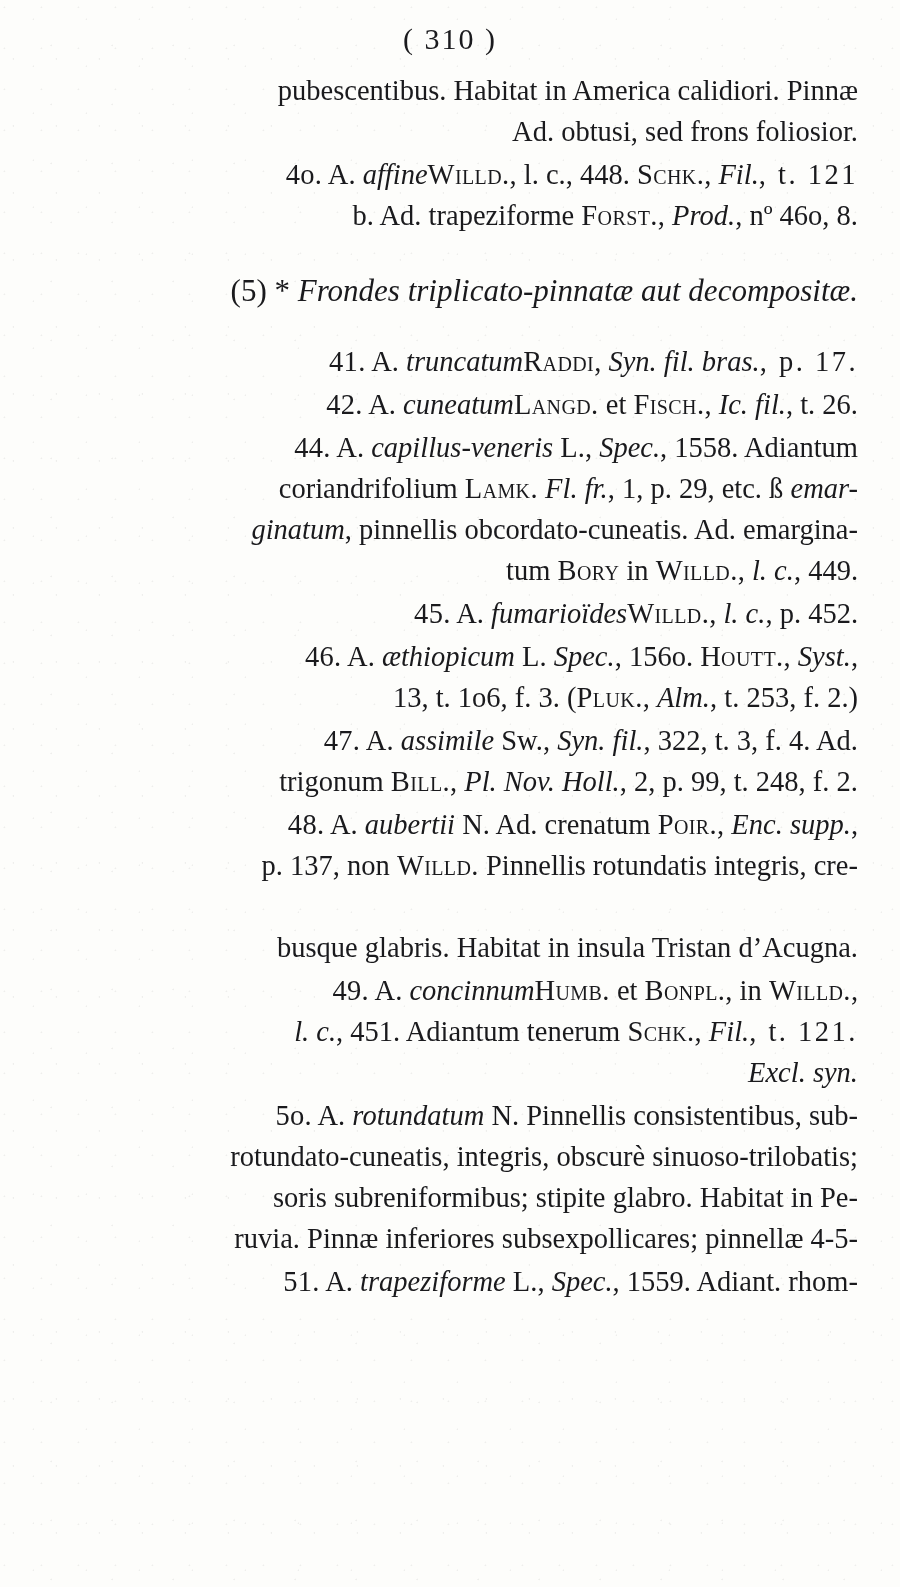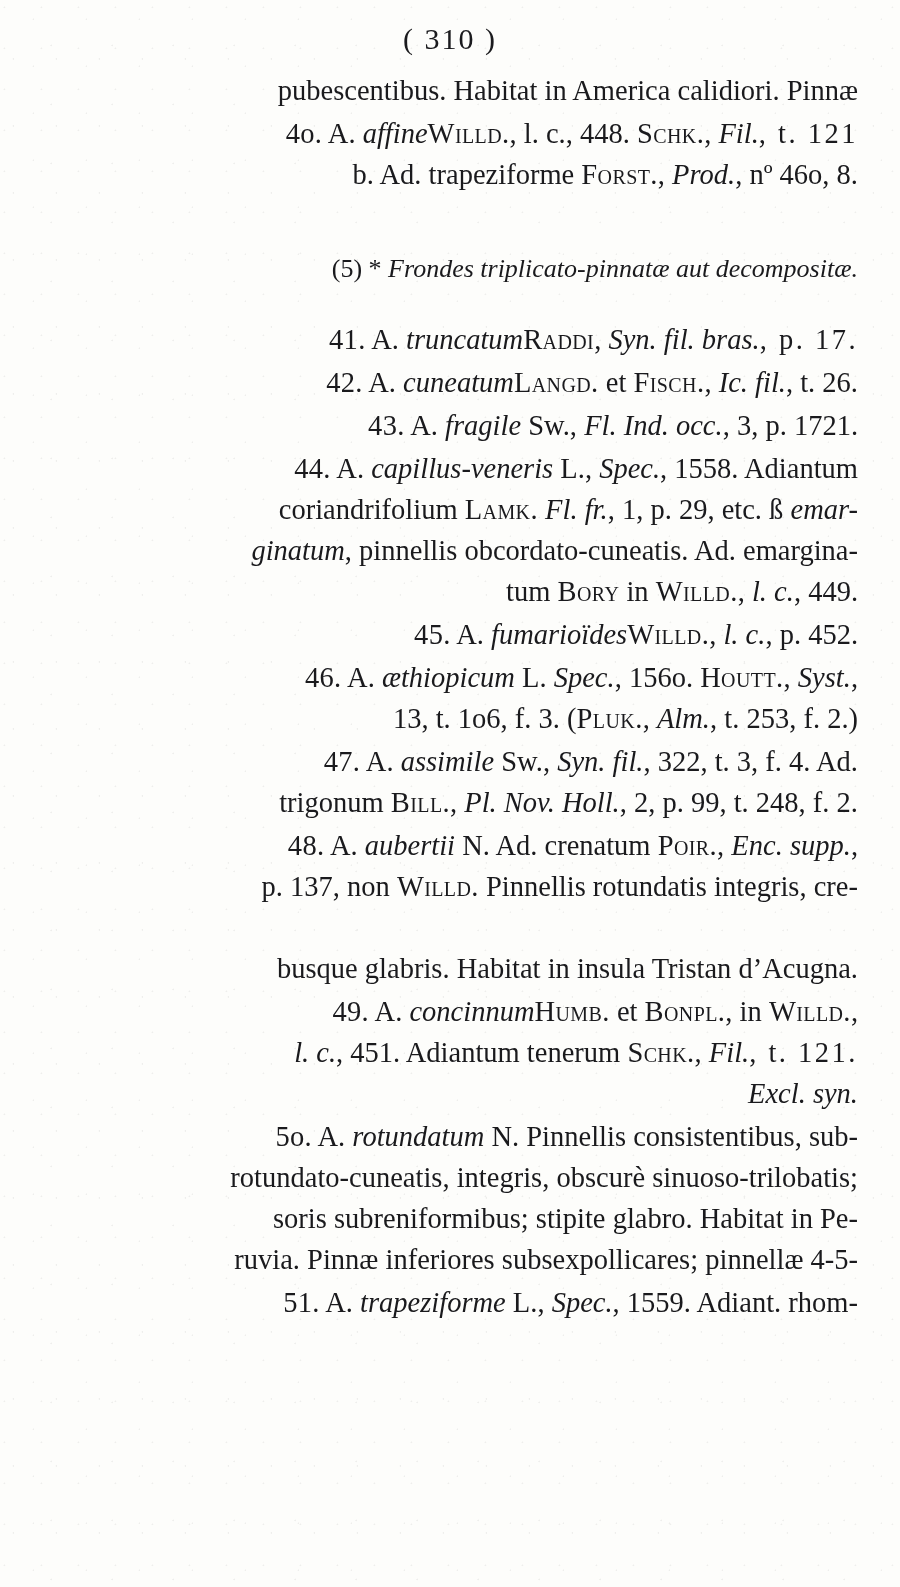--- a/index.html
+++ b/index.html
@@ -45,23 +45,23 @@
   p.indent {
     text-indent: 36px;
   }
   .it { font-style: italic; }
   .sc {
     font-variant: small-caps;
     letter-spacing: 0.4px;
   }
   .sec-head {
     text-indent: 36px;
-    margin-top: 53px;
+    margin-top: 34px;
     margin-bottom: 30px;
-    font-size: 26px;
+    font-size: 31px;
   }
   .sec-head .it { font-style: italic; }
   .entry { margin-top: 2px; }
   .numeral { letter-spacing: 0.3px; }
   .spaced { letter-spacing: 2.5px; font-family: Liberation Serif, serif; }
   .noise {
     pointer-events: none;
     position: absolute;
     left: 0; top: 0;
     width: 900px; height: 1587px;
@@ -78,20 +78,21 @@
 <body>
 
 <div class="page">
 
   <div class="page-number">( 310 )</div>
 
   <div class="body-text">
 
     <p>
       <span>pubescentibus. Habitat in America calidiori. Pinnæ</span><br>
+      <span>Ad. obtusi, sed frons foliosior.</span>
     </p>
 
     <p class="indent entry">
       <span class="numeral">4o.</span>
       <span>A. </span><span class="it">affine</span><span class="sc">Willd.</span><span>, l. c., 448. </span><span class="sc">Schk.</span><span>, </span><span class="it">Fil.</span><span class="spaced">, t. 121</span><br>
       <span>b. Ad. trapeziforme </span><span class="sc">Forst.</span><span>, </span><span class="it">Prod.</span><span>, nº 46o, 8.</span>
     </p>
 
     <p class="sec-head">
       <span>(5) *</span>
@@ -101,24 +102,20 @@
     <p class="indent entry">
       <span class="numeral">41.</span>
       <span>A. </span><span class="it">truncatum</span><span class="sc">Raddi</span><span>, </span><span class="it">Syn. fil. bras.</span><span class="spaced">, p. 17.</span>
     </p>
 
     <p class="indent entry">
       <span class="numeral">42.</span>
       <span>A. </span><span class="it">cuneatum</span><span class="sc">Langd.</span><span> et </span><span class="sc">Fisch.</span><span>, </span><span class="it">Ic. fil.</span><span>, t. 26.</span>
     </p>
 
-    <p class="indent entry">
-      <span class="numeral">43.</span>
-      <span>A. </span><span class="it">fragile</span><span> Sw., </span><span class="it">Fl. Ind. occ.</span><span>, 3, p. 1721.</span>
-    </p>
 
     <p class="indent entry">
       <span class="numeral">44.</span>
       <span>A. </span><span class="it">capillus-veneris</span><span> L., </span><span class="it">Spec.</span><span>, 1558. Adiantum</span><br>
       <span>coriandrifolium </span><span class="sc">Lamk.</span><span> </span><span class="it">Fl. fr.</span><span>, 1, p. 29, etc. ß </span><span class="it">emar-</span><br>
       <span class="it">ginatum</span><span>, pinnellis obcordato-cuneatis. Ad. emargina-</span><br>
       <span>tum </span><span class="sc">Bory</span><span> in </span><span class="sc">Willd.</span><span>, </span><span class="it">l. c.</span><span>, 449.</span>
     </p>
 
     <p class="indent entry">

